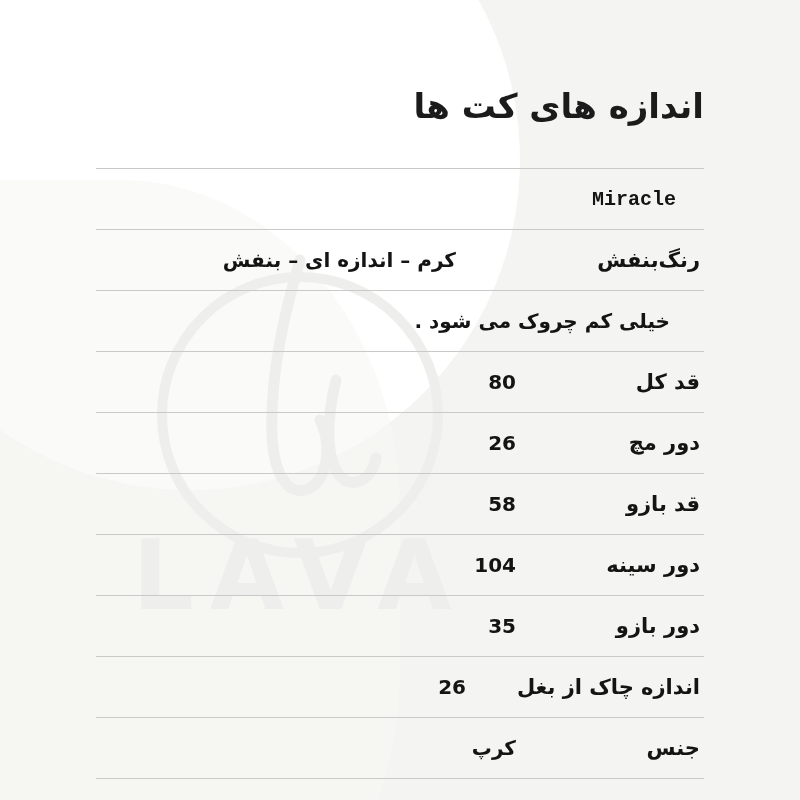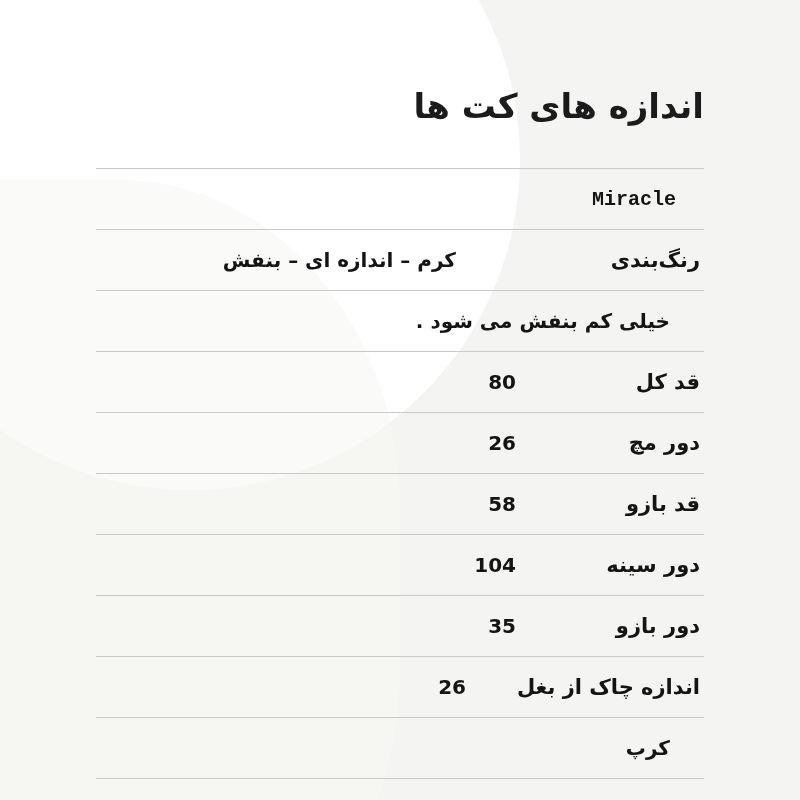--- a/index.html
+++ b/index.html
@@ -125,36 +125,44 @@
   .row.brand .value { padding-right: 28px; direction: ltr; font-family: Liberation Mono, monospace; }
 </style>
 </head>
 <body>
 
 <div class="canvas">
 
   <div class="bg-shape"></div>
   <div class="bg-shape2"></div>
 
+  <div class="watermark">
+    <svg width="300" height="330" viewBox="0 0 300 330">
+      <circle cx="150" cy="185" r="138" fill="none" stroke="#eeeeec" stroke-width="10"></circle>
+      <path d="M150 30 C132 90 120 150 122 205 C124 250 142 268 160 258 C178 248 182 214 170 190" fill="none" stroke="#eeeeec" stroke-width="11" stroke-linecap="round"></path>
+      <path d="M186 150 C176 190 176 230 190 246 C202 260 222 250 226 228" fill="none" stroke="#eeeeec" stroke-width="11" stroke-linecap="round"></path>
+    </svg>
+    <div class="wm-text">LAVA</div>
+  </div>
 
   <div class="title">اندازه های کت ها</div>
 
   <div class="table">
 
     <div class="row brand">
       <div class="value">Miracle</div>
     </div>
 
     <div class="row wide">
-      <div class="label">رنگ‌بندی</div>
+      <div class="label">رنگ‌بنفش</div>
       <div class="value">کرم – اندازه ای – بنفش</div>
     </div>
 
     <div class="row wide2">
-      <div class="value">خیلی کم بنفش می شود .</div>
+      <div class="value">خیلی کم چروک می شود .</div>
     </div>
 
     <div class="row">
       <div class="label">قد کل</div>
       <div class="value num">80</div>
     </div>
 
     <div class="row">
       <div class="label">دور مچ</div>
       <div class="value num">26</div>
@@ -174,17 +182,18 @@
       <div class="label">دور بازو</div>
       <div class="value num">35</div>
     </div>
 
     <div class="row wide2">
       <div class="label">اندازه چاک از بغل</div>
       <div class="value num">26</div>
     </div>
 
     <div class="row">
+      <div class="label">جنس</div>
       <div class="value">کرپ</div>
     </div>
 
   </div>
 </div>
 
 </body></html>

